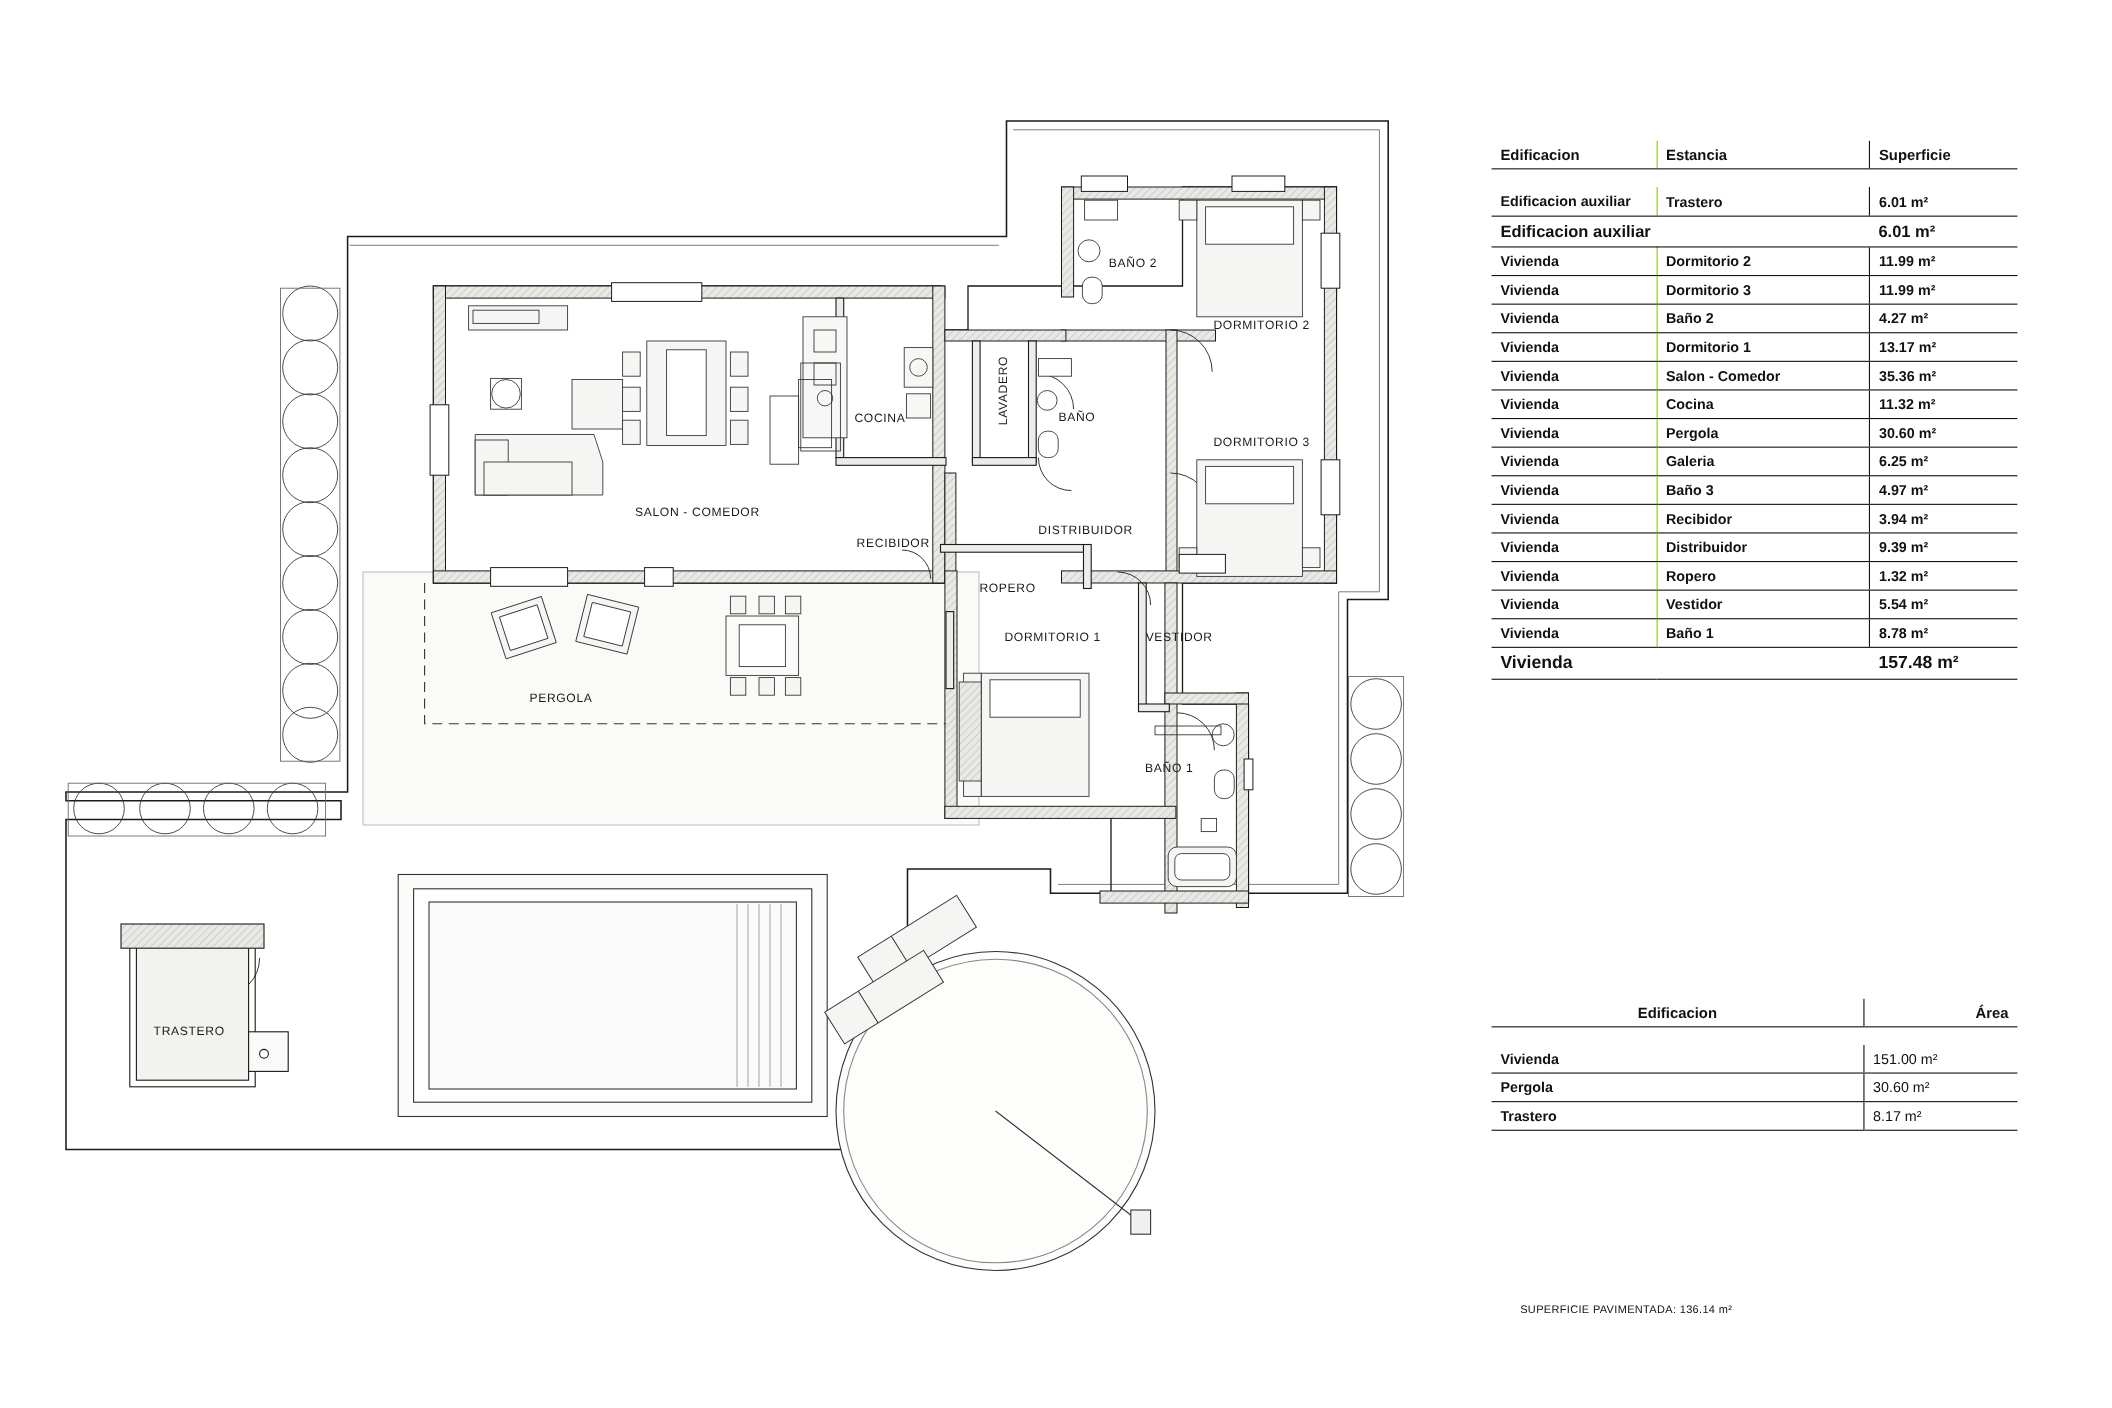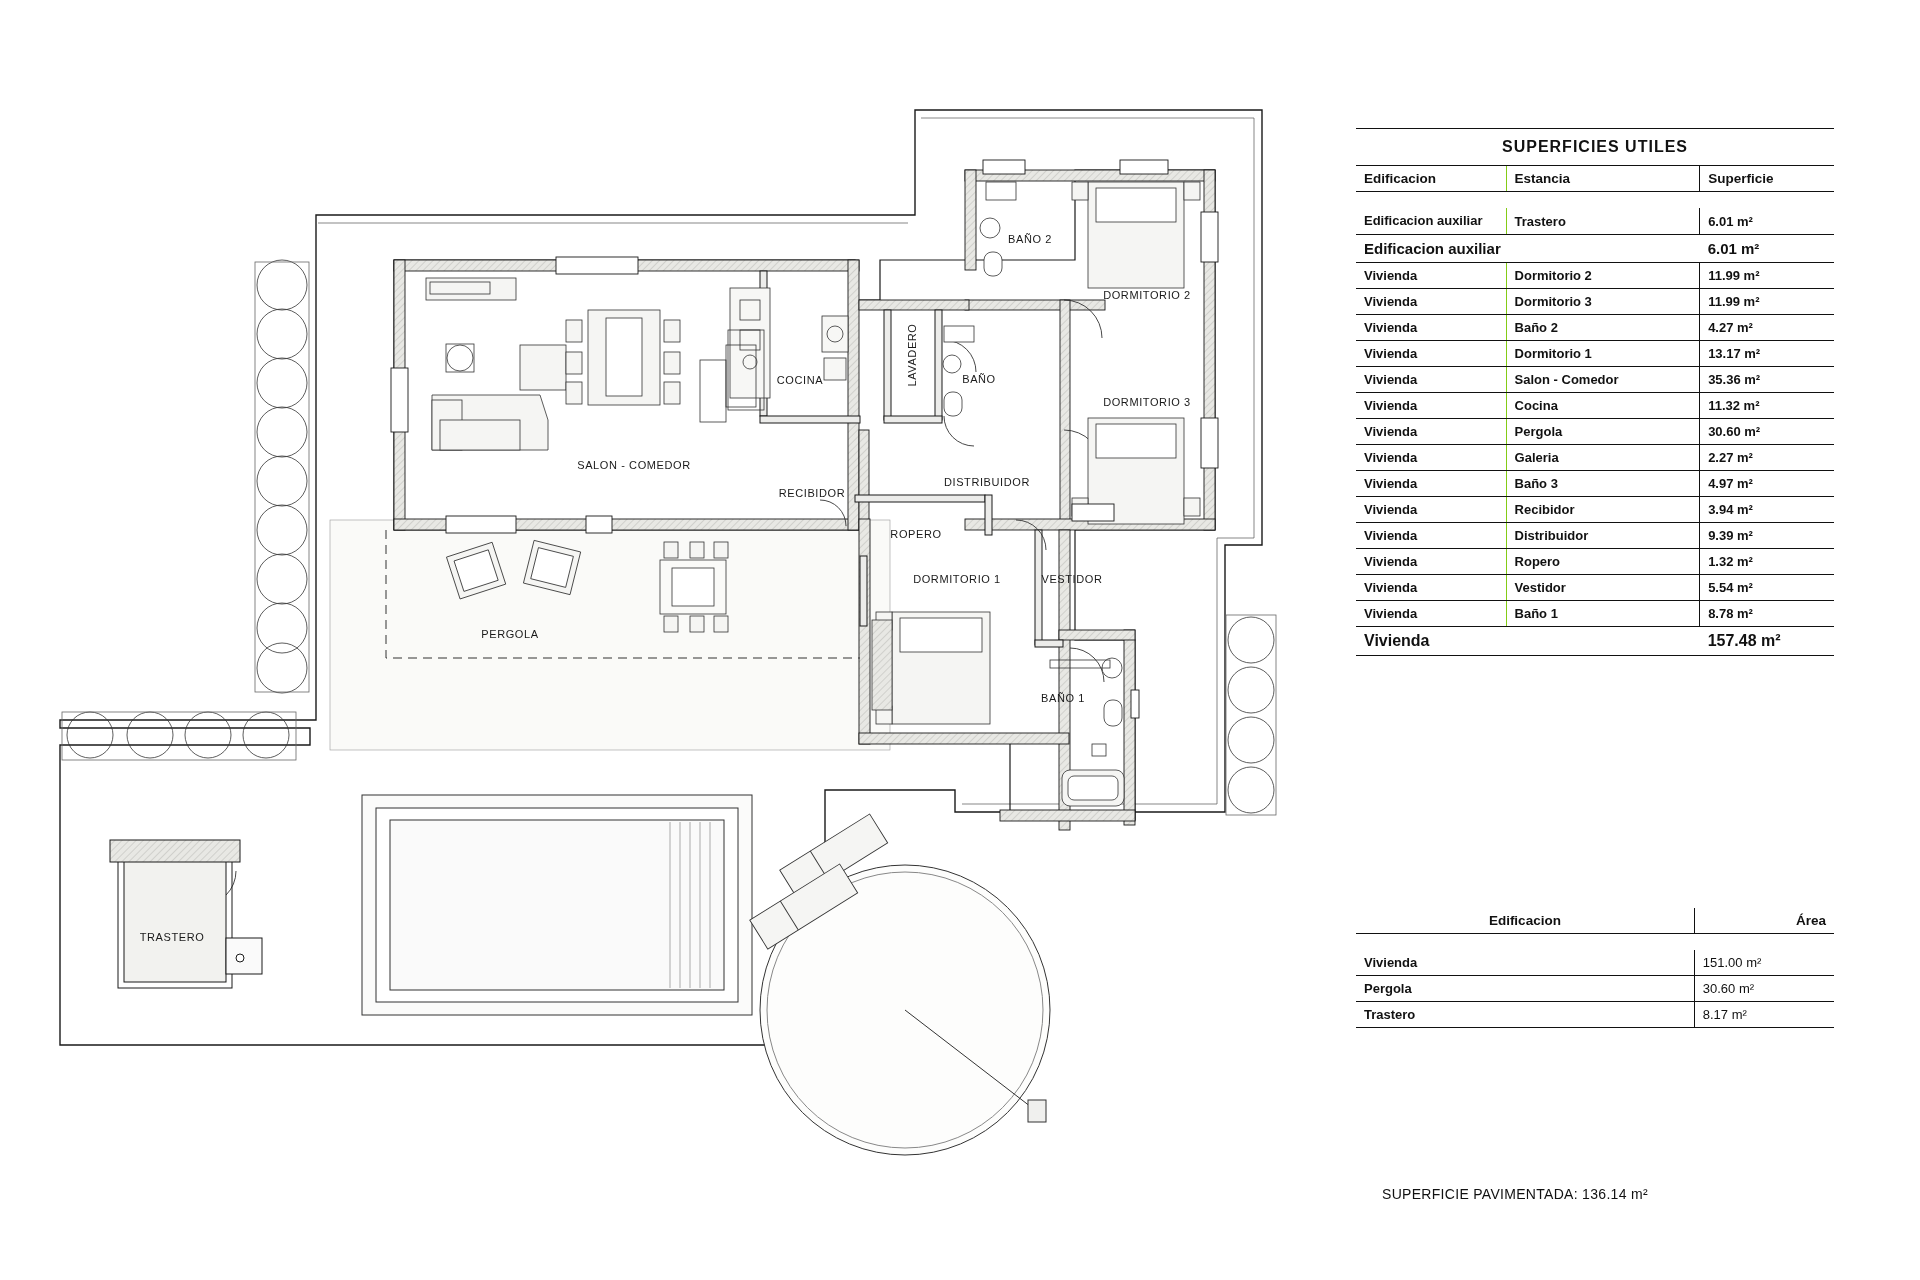--- a/index.html
+++ b/index.html
@@ -126,21 +126,21 @@
   #tbl-construidas tr.grand td {
     font-weight: bold;
     font-size: 16px;
   }
   #tbl-construidas tr.grand .v { border-left: none; }
 
   #pavimentada {
     position: absolute;
     left: 1382px;
     top: 1186px;
-    font-size: 14px;
+    font-size: 10px;
     letter-spacing: 0.3px;
   }
 </style>
 </head>
 <body>
 
 <div class="page">
 
   <div id="floorplan">
     <svg width="1330" height="1280" viewBox="0 0 1330 1280" xmlns="http://www.w3.org/2000/svg">
@@ -422,23 +422,20 @@
         <text class="rm-label" x="1072" y="580">VESTIDOR</text>
         <text class="rm-label" x="1063" y="699">BAÑO 1</text>
         <text class="rm-label" x="510" y="635">PERGOLA</text>
         <text class="rm-label" x="172" y="938">TRASTERO</text>
       </g>
     </svg>
   </div>
 
   <table class="tbl" id="tbl-utiles">
     <tbody>
-      <tr class="title-row">
-        <td colspan="3">SUPERFICIES UTILES</td>
-      </tr>
       <tr class="hdr">
         <td class="c1">Edificacion</td>
         <td class="c2">Estancia</td>
         <td class="c3">Superficie</td>
       </tr>
       <tr class="spacer">
         <td colspan="3"></td>
       </tr>
 
       <tr class="data">
@@ -483,21 +480,21 @@
         <td class="c3">11.32 m²</td>
       </tr>
       <tr class="data">
         <td class="c1">Vivienda</td>
         <td class="c2">Pergola</td>
         <td class="c3">30.60 m²</td>
       </tr>
       <tr class="data">
         <td class="c1">Vivienda</td>
         <td class="c2">Galeria</td>
-        <td class="c3">2.27 m²</td>
+        <td class="c3">6.25 m²</td>
       </tr>
       <tr class="data">
         <td class="c1">Vivienda</td>
         <td class="c2">Baño 3</td>
         <td class="c3">4.97 m²</td>
       </tr>
       <tr class="data">
         <td class="c1">Vivienda</td>
         <td class="c2">Recibidor</td>
         <td class="c3">3.94 m²</td>

